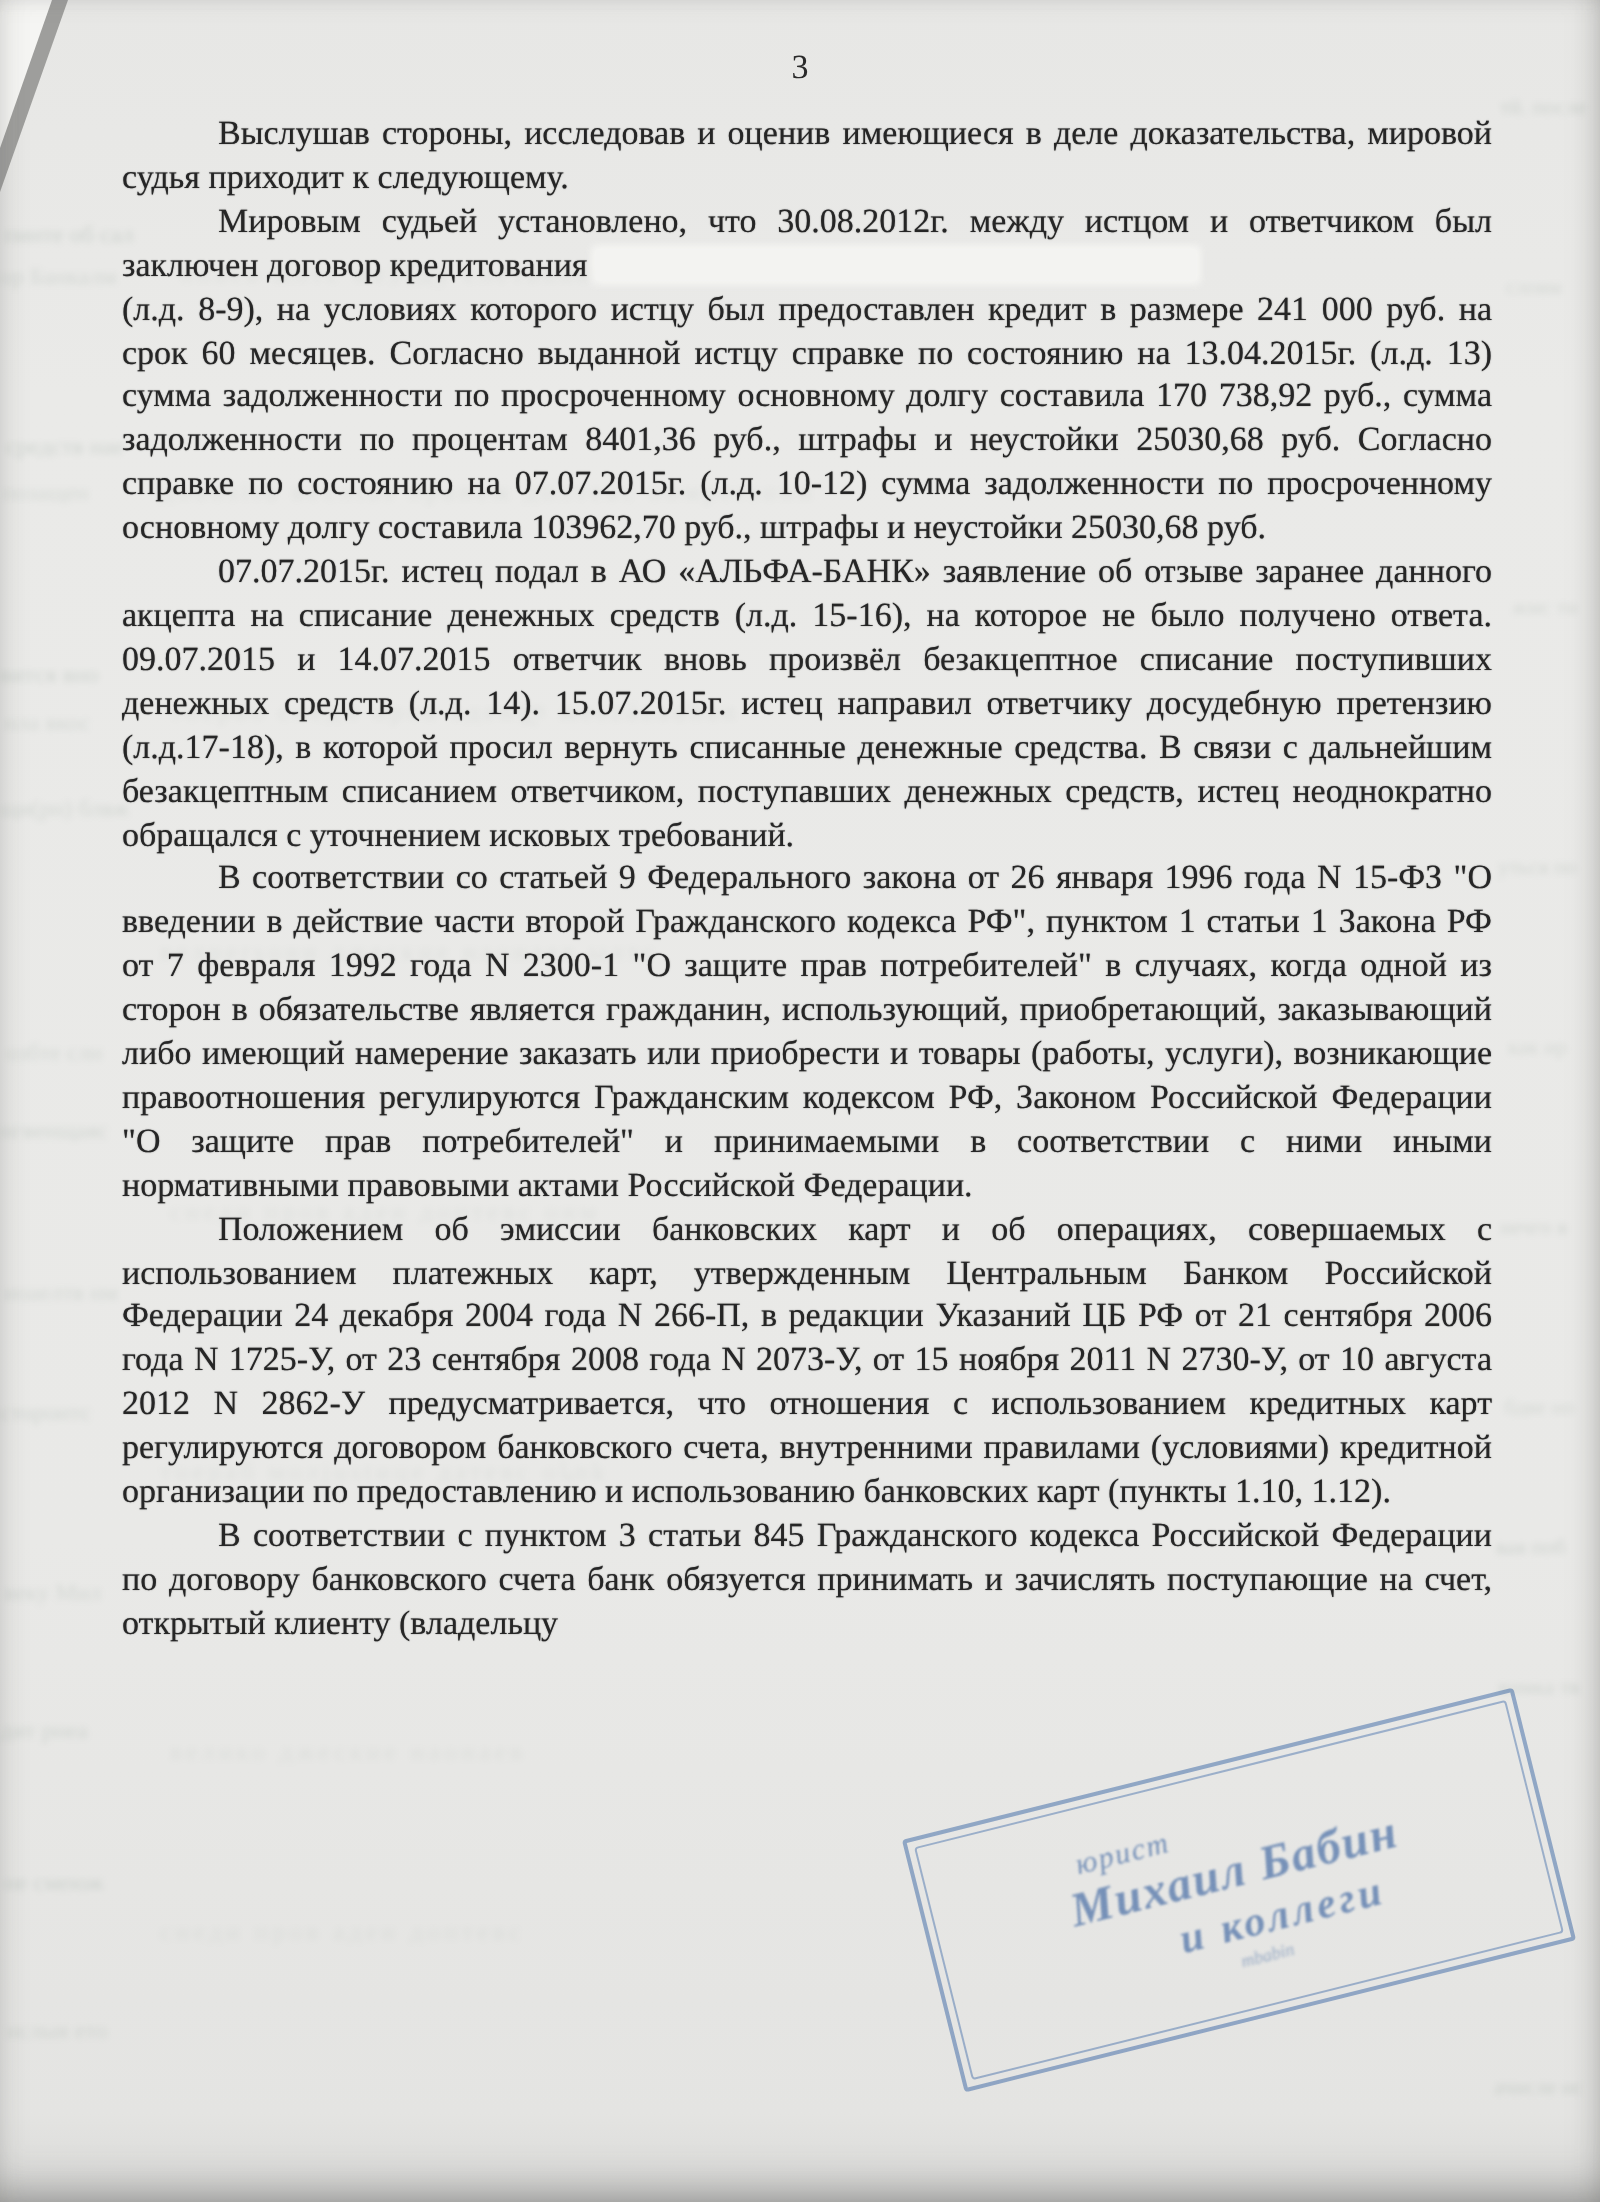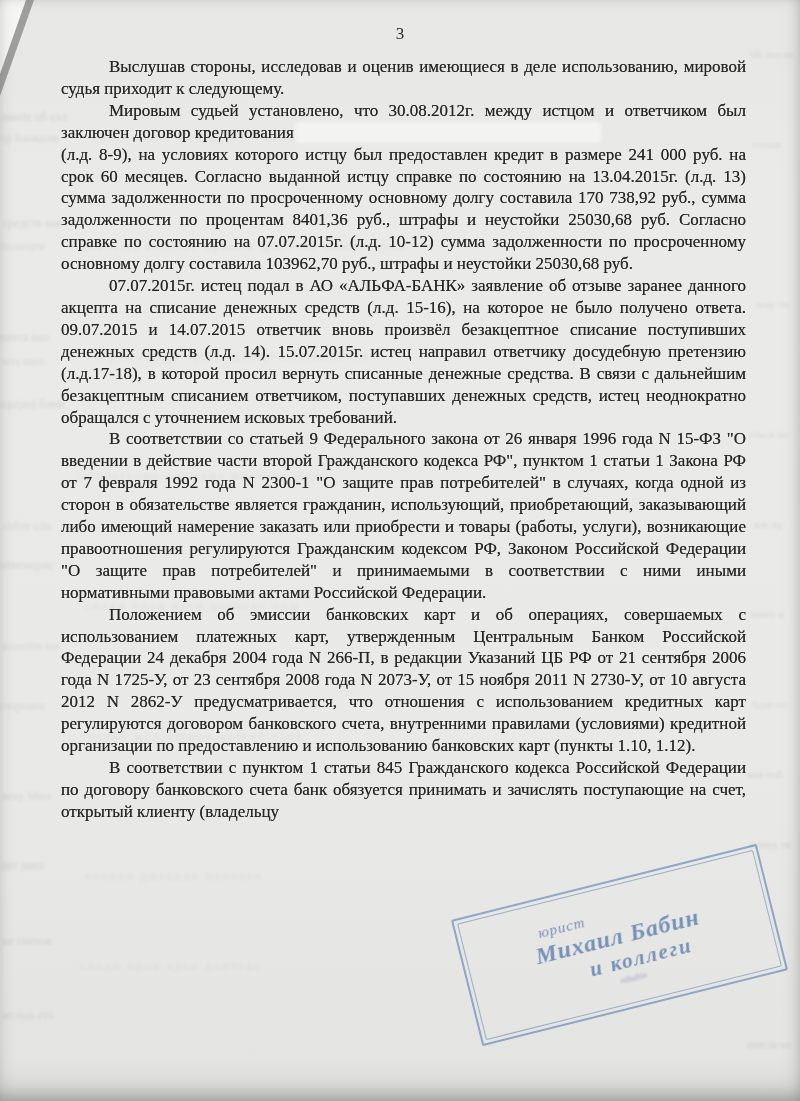--- a/index.html
+++ b/index.html
@@ -89,27 +89,27 @@
     <div class="bleed" style="left: 85px; top: 868px; font-size: 13px; opacity: 0.1; width: 600px; white-space: normal; letter-spacing: 2px;">велико джеские наонаев</div>
     <div class="bleed" style="left: 80px; top: 958px; font-size: 13px; opacity: 0.1; width: 600px; white-space: normal; letter-spacing: 2px;">снеди пров аден доптевс</div>
   </div>
 
 <div class="corner-fold-dark"></div>
 <div class="corner-fold-light"></div>
 
 <div class="page-number">3</div>
 
 <div class="page-text">
-    <p class="para indent">Выслушав стороны, исследовав и оценив имеющиеся в деле использованию, мировой судья приходит к следующему. </p>
+    <p class="para indent">Выслушав стороны, исследовав и оценив имеющиеся в деле доказательства, мировой судья приходит к следующему. </p>
     <p class="para indent">Мировым судьей установлено, что 30.08.2012г. между истцом и ответчиком был заключен договор кредитования <span class="redact" style="width: 300px;"></span></p>
     <p class="para">(л.д. 8-9), на условиях которого истцу был предоставлен кредит в размере 241 000 руб. на срок 60 месяцев. Согласно выданной истцу справке по состоянию на 13.04.2015г. (л.д. 13) сумма задолженности по просроченному основному долгу составила 170 738,92 руб., сумма задолженности по процентам 8401,36 руб., штрафы и неустойки 25030,68 руб. Согласно справке по состоянию на 07.07.2015г. (л.д. 10-12) сумма задолженности по просроченному основному долгу составила 103962,70 руб., штрафы и неустойки 25030,68 руб. </p>
     <p class="para indent">07.07.2015г. истец подал в АО «АЛЬФА-БАНК» заявление об отзыве заранее данного акцепта на списание денежных средств (л.д. 15-16), на которое не было получено ответа. 09.07.2015 и 14.07.2015 ответчик вновь произвёл безакцептное списание поступивших денежных средств (л.д. 14). 15.07.2015г. истец направил ответчику досудебную претензию (л.д.17-18), в которой просил вернуть списанные денежные средства. В связи с дальнейшим безакцептным списанием ответчиком, поступавших денежных средств, истец неоднократно обращался с уточнением исковых требований. </p>
     <p class="para indent">В соответствии со статьей 9 Федерального закона от 26 января 1996 года N 15-ФЗ "О введении в действие части второй Гражданского кодекса РФ", пунктом 1 статьи 1 Закона РФ от 7 февраля 1992 года N 2300-1 "О защите прав потребителей" в случаях, когда одной из сторон в обязательстве является гражданин, использующий, приобретающий, заказывающий либо имеющий намерение заказать или приобрести и товары (работы, услуги), возникающие правоотношения регулируются Гражданским кодексом РФ, Законом Российской Федерации "О защите прав потребителей" и принимаемыми в соответствии с ними иными нормативными правовыми актами Российской Федерации. </p>
     <p class="para indent">Положением об эмиссии банковских карт и об операциях, совершаемых с использованием платежных карт, утвержденным Центральным Банком Российской Федерации 24 декабря 2004 года N 266-П, в редакции Указаний ЦБ РФ от 21 сентября 2006 года N 1725-У, от 23 сентября 2008 года N 2073-У, от 15 ноября 2011 N 2730-У, от 10 августа 2012 N 2862-У предусматривается, что отношения с использованием кредитных карт регулируются договором банковского счета, внутренними правилами (условиями) кредитной организации по предоставлению и использованию банковских карт (пункты 1.10, 1.12). </p>
-    <p class="para indent">В соответствии с пунктом 1 статьи 845 Гражданского кодекса Российской Федерации по договору банковского счета банк обязуется принимать и зачислять поступающие на счет, открытый клиенту (владельцу </p>
+    <p class="para indent">В соответствии с пунктом 3 статьи 845 Гражданского кодекса Российской Федерации по договору банковского счета банк обязуется принимать и зачислять поступающие на счет, открытый клиенту (владельцу </p>
   </div>
 
 <div class="stamp">
   <div class="stamp-outer"></div>
   <div class="stamp-inner">
     <div class="stamp-top">юрист</div>
     <div class="stamp-name">Михаил Бабин</div>
     <div class="stamp-suffix">и коллеги</div>
     <div class="stamp-fine">mbabin</div>
   </div>

